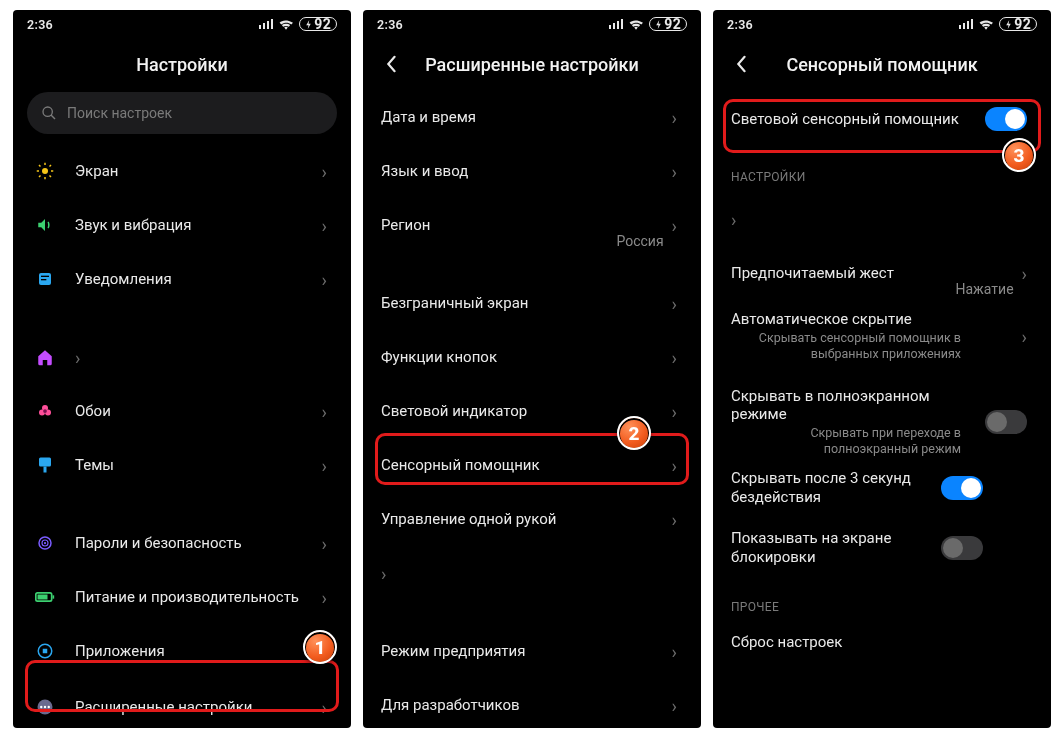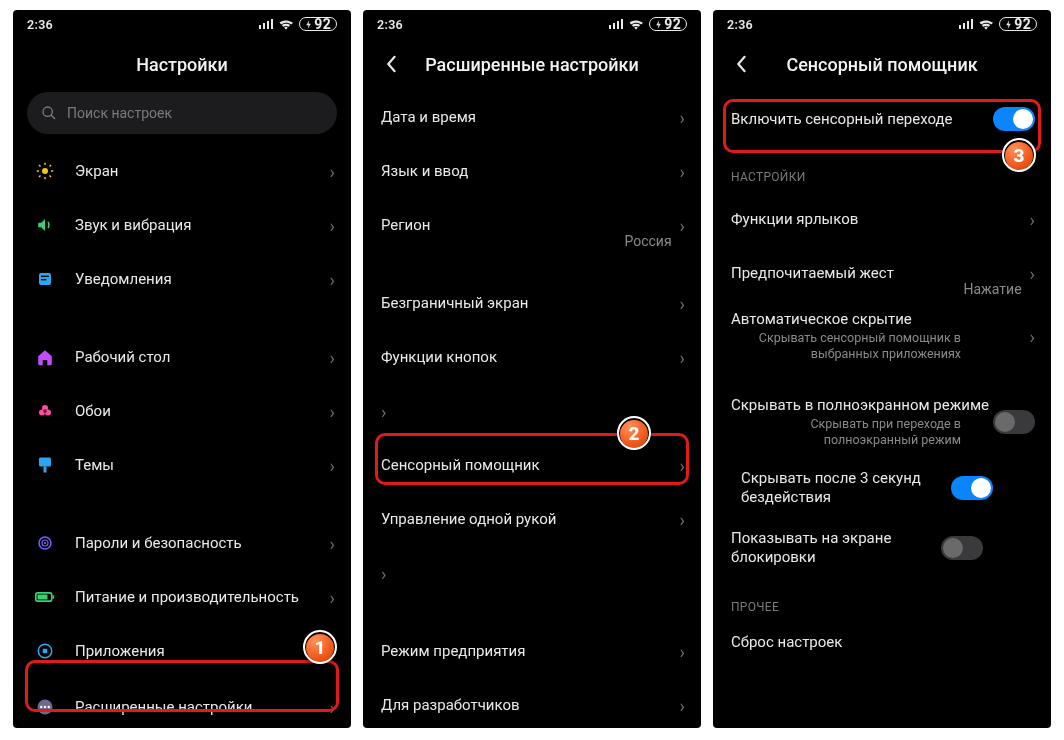--- a/index.html
+++ b/index.html
@@ -60,21 +60,21 @@
     border-radius:22px;
     height:42px;
     display:flex; align-items:center; gap:10px;
     padding:16px 14px;
     color:#7a7a7a;
     font-size:14px;
   }
   .list { display:flex; flex-direction:column; }
   .row {
     display:flex; align-items:center;
-    padding: 0 16px 0 18px;
+    padding: 0 24px 0 18px;
     min-height:54px;
     cursor:pointer;
     position:relative;
   }
   .row .ico { width:28px; display:flex; justify-content:center; margin-right:16px; }
   .row .label { flex:1; font-size:15px; color:#e9e9e9; }
   .row .label.multiline { line-height:1.25; padding:8px 0; }
   .row .sub { color:#8a8a8a; font-size:12.5px; margin-top:2px; line-height:1.25; max-width:230px;text-align:right;}
   .row .value { color:#8a8a8a; font-size:14px; margin-right:8px;margin-top:31px; }
   .row .chev { color:#6a6a6a; font-size:18px; }
@@ -184,21 +184,20 @@
       <span class="label">Уведомления</span>
       <span class="chev">›</span>
     </div>
     <div class="gap"></div>
     <div class="row">
       <span class="ico">
           <svg width="18" height="18" viewBox="0 0 24 24">
             <path fill="#c44cff" d="M3 11l9-8 9 8v10a2 2 0 01-2 2h-4v-7h-6v7H5a2 2 0 01-2-2z"></path>
           </svg>
         </span>
-      <span class="label">Рабочий стол</span>
       <span class="chev">›</span>
     </div>
     <div class="row">
       <span class="ico">
           <svg width="18" height="18" viewBox="0 0 24 24">
             <circle cx="12" cy="8" r="4" fill="#ff4f9a"></circle>
             <circle cx="8" cy="14" r="4" fill="#ff4f9a"></circle>
             <circle cx="16" cy="14" r="4" fill="#ff4f9a"></circle>
             <circle cx="12" cy="12" r="2.5" fill="#7a1050"></circle>
           </svg>
@@ -315,20 +314,21 @@
     <div class="gap"></div>
     <div class="row">
       <span class="label">Безграничный экран</span>
         <span class="chev">›</span>
     </div>
     <div class="row">
       <span class="label">Функции кнопок</span>
         <span class="chev">›</span>
     </div>
     <div class="row">
+      <span class="label">Световой индикатор</span>
         <span class="chev">›</span>
     </div>
     <div class="row">
       <span class="label">Сенсорный помощник</span>
         <span class="chev">›</span>
     </div>
     <div class="row">
       <span class="label">Управление одной рукой</span>
         <span class="chev">›</span>
     </div>
@@ -376,30 +376,29 @@
     <div class="back">
       <svg width="12" height="18" viewBox="0 0 12 20">
           <path d="M10 2L3 10l7 8" stroke="#e9e9e9" stroke-width="2.4" fill="none" stroke-linecap="round"></path>
         </svg>
     </div>
     <h1>Сенсорный помощник</h1>
   </div>
 
   <div class="list">
     <div class="row" style="min-height:58px;">
-      <span class="label">Включить сенсорный переходе</span>
+      <span class="label">Световой сенсорный помощник</span>
       <div class="toggle on">
           <div class="knob"></div>
         </div>
     </div>
 
     <div class="section-label">НАСТРОЙКИ</div>
 
     <div class="row">
-      <span class="label">Функции ярлыков</span>
         <span class="chev">›</span>
     </div>
     <div class="row">
       <span class="label">Предпочитаемый жест</span>
       <span class="value">Нажатие</span>
       <span class="chev">›</span>
     </div>
     <div class="row" style="min-height:72px;">
       <div style="flex:1">
         <div class="label">Автоматическое скрытие</div>
@@ -410,21 +409,21 @@
     <div class="gap-sm"></div>
     <div class="row" style="min-height:72px;">
       <div style="flex:1">
         <div class="label">Скрывать в полноэкранном режиме</div>
         <div class="sub">Скрывать при переходе в полноэкранный режим</div>
       </div>
       <div class="toggle off">
           <div class="knob"></div>
         </div>
     </div>
-    <div class="row" style="min-height:60px;margin-left:10px;">
+    <div class="row" style="min-height:60px;">
       <span class="label multiline" style="max-width:210px">Скрывать после 3 секунд бездействия</span>
       <div class="toggle on">
           <div class="knob"></div>
         </div>
     </div>
     <div class="row" style="min-height:60px;">
       <span class="label multiline" style="max-width:210px">Показывать на экране блокировки</span>
       <div class="toggle off">
           <div class="knob"></div>
         </div>

